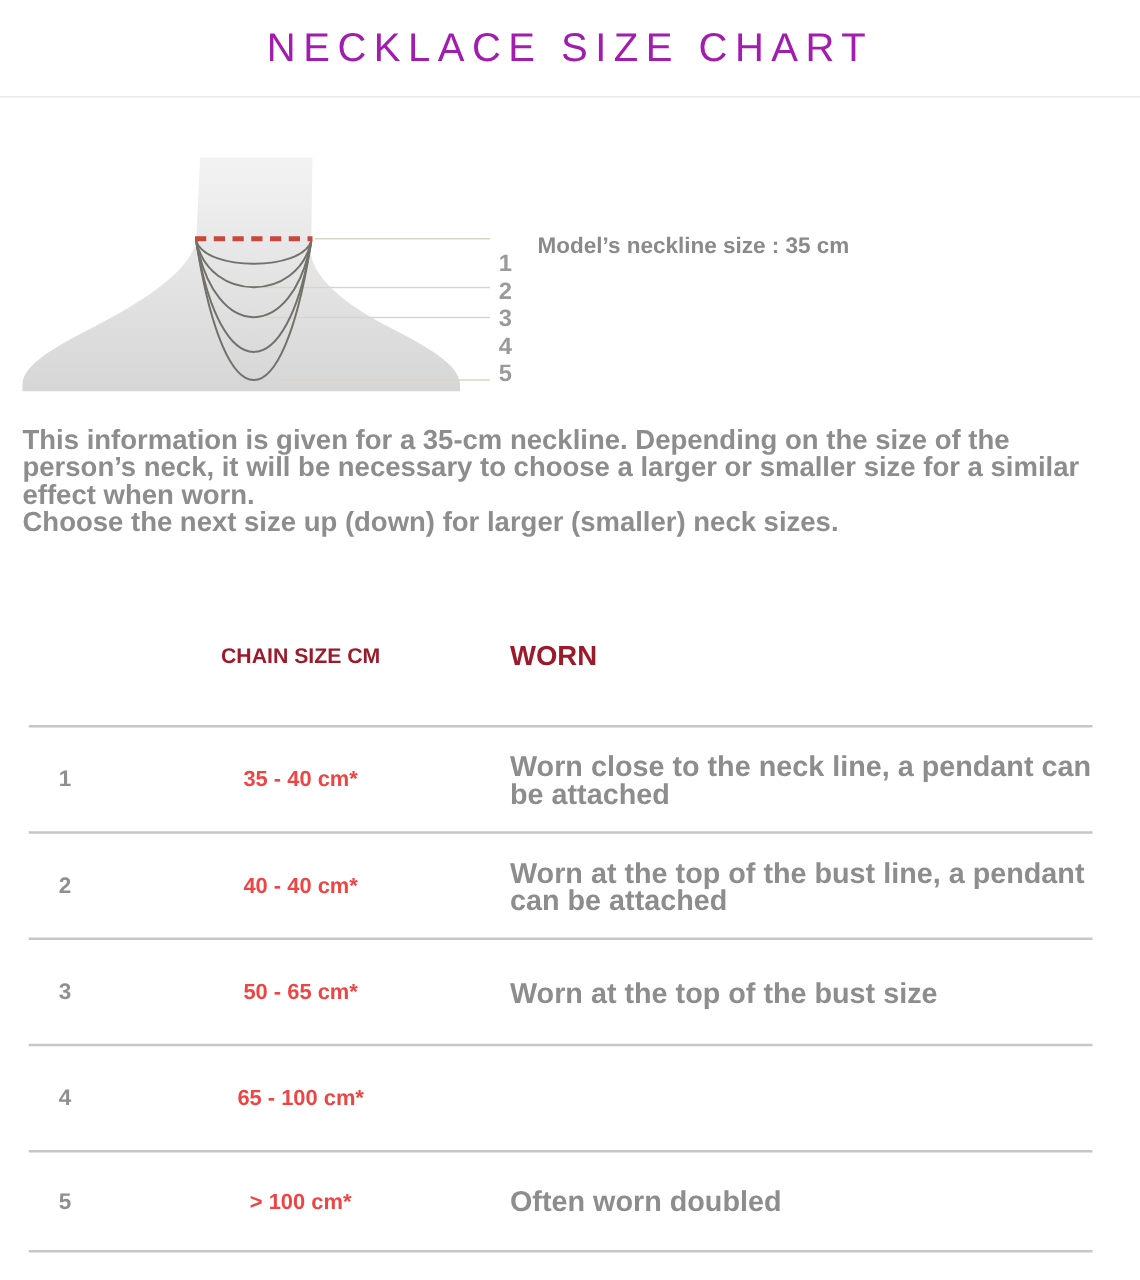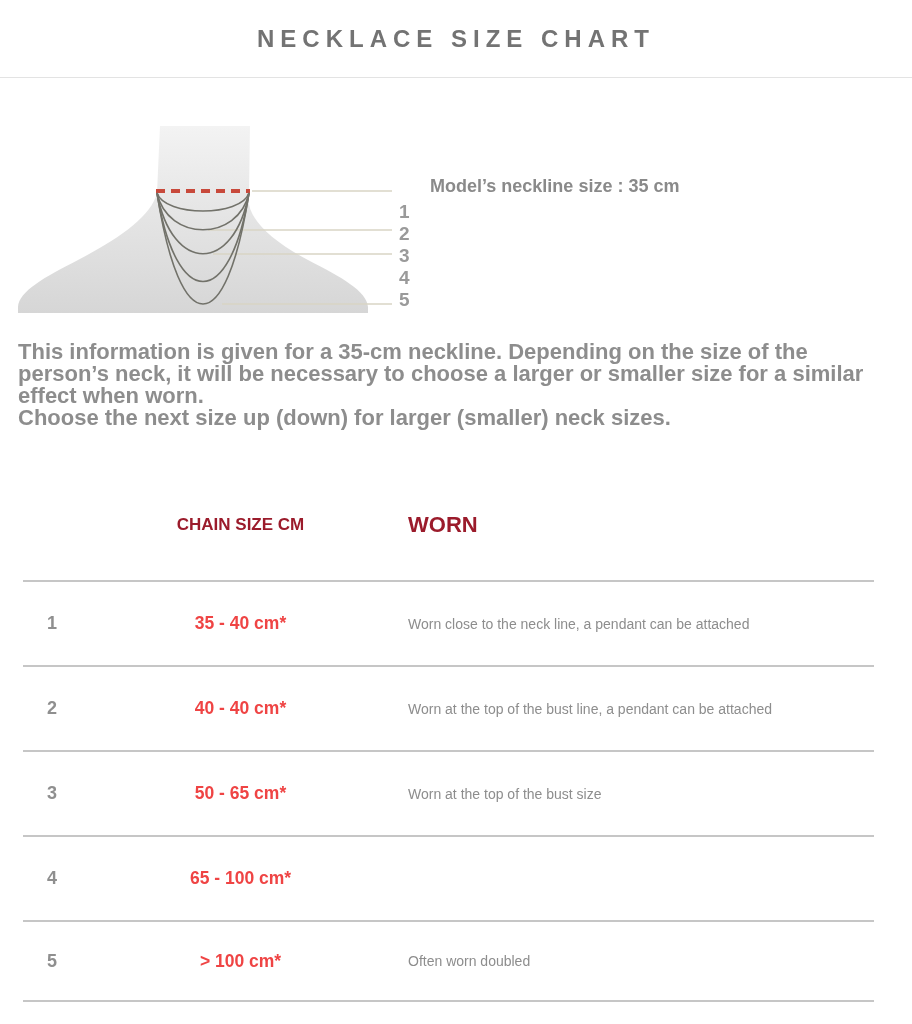--- a/index.html
+++ b/index.html
@@ -2,46 +2,46 @@
 <html><head>
 <meta charset="utf-8">
 <style>
   html,body{margin:0;padding:0;background:#ffffff;}
   body{
     width:912px;height:1024px;position:relative;overflow:hidden;
     font-family:"Liberation Sans", sans-serif;
   }
   
   .title-bar{height:77px;border-bottom:1px solid #e3e3e3;display:flex;align-items:center;justify-content:center;}
-  .page-title{font-size:24px;font-weight:700;color:#737373;letter-spacing:6px;white-space:nowrap;}
+  .page-title{font-size:32px;font-weight:400;color:#a21caf;letter-spacing:6px;white-space:nowrap;}
 
   
   .diagram{position:relative;height:202px;margin-top:41px;}
   .diagram svg{position:absolute;top:0;left:0;display:block;}
   .num-label{position:absolute;left:399px;width:26px;font-size:19px;font-weight:bold;color:#9a9a9a;line-height:24px;}
-  .model-label{position:absolute;left:430px;top:57px;font-size:18px;font-weight:bold;color:#8a8a8a;white-space:nowrap;}
+  .model-label{position:absolute;left:430px;top:67px;font-size:18px;font-weight:bold;color:#8a8a8a;white-space:nowrap;}
 
   
   .note{margin:20px 18px 0 18px;width:866px;font-size:22px;font-weight:bold;color:#8d8d8d;line-height:22px;}
   .note p{margin:0;}
 
   
   .table-head{display:flex;align-items:flex-end;margin:84px 38px 44px 23px;}
   .cell{box-sizing:border-box;}
   .col-num{flex:0 0 115px;padding-left:24px;}
   .col-size{flex:0 0 205px;text-align:center;}
   .col-worn{flex:1 1 auto;padding-left:65px;}
   .table-head .col-size{font-size:17px;font-weight:bold;color:#9b1b2b;line-height:23px;}
   .table-head .col-worn{font-size:22px;font-weight:bold;color:#9b1b2b;line-height:23px;}
   .t-rows{margin:0 38px 0 23px;border-top:2px solid #c6c6c6;}
   .t-row{display:flex;align-items:center;min-height:83px;border-bottom:2px solid #c6c6c6;}
   .t-row:last-child{min-height:78px;}
   .t-row .col-num{font-size:18px;font-weight:bold;color:#8f8f8f;}
   .t-row .col-size{font-size:17.5px;font-weight:bold;color:#ef4444;}
-  .t-row .col-worn{font-size:14px;font-weight:normal;color:#8d8d8d;line-height:22px;}
+  .t-row .col-worn{font-size:23px;font-weight:bold;color:#8d8d8d;line-height:22px;}
 </style>
 </head>
 <body>
 
 <header class="title-bar">
   <div class="page-title">NECKLACE SIZE CHART</div>
 </header>
 
 <section class="diagram">
   <svg width="912" height="202" viewBox="0 0 912 202">

